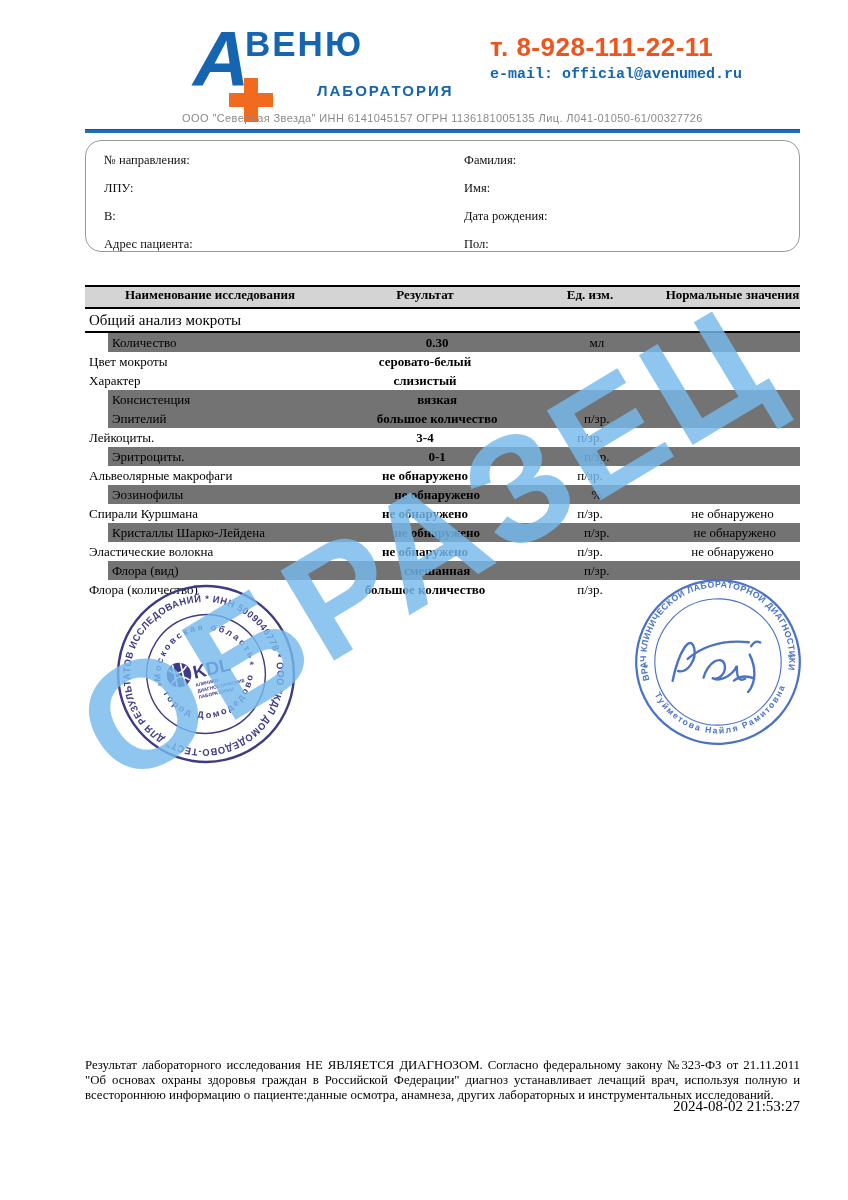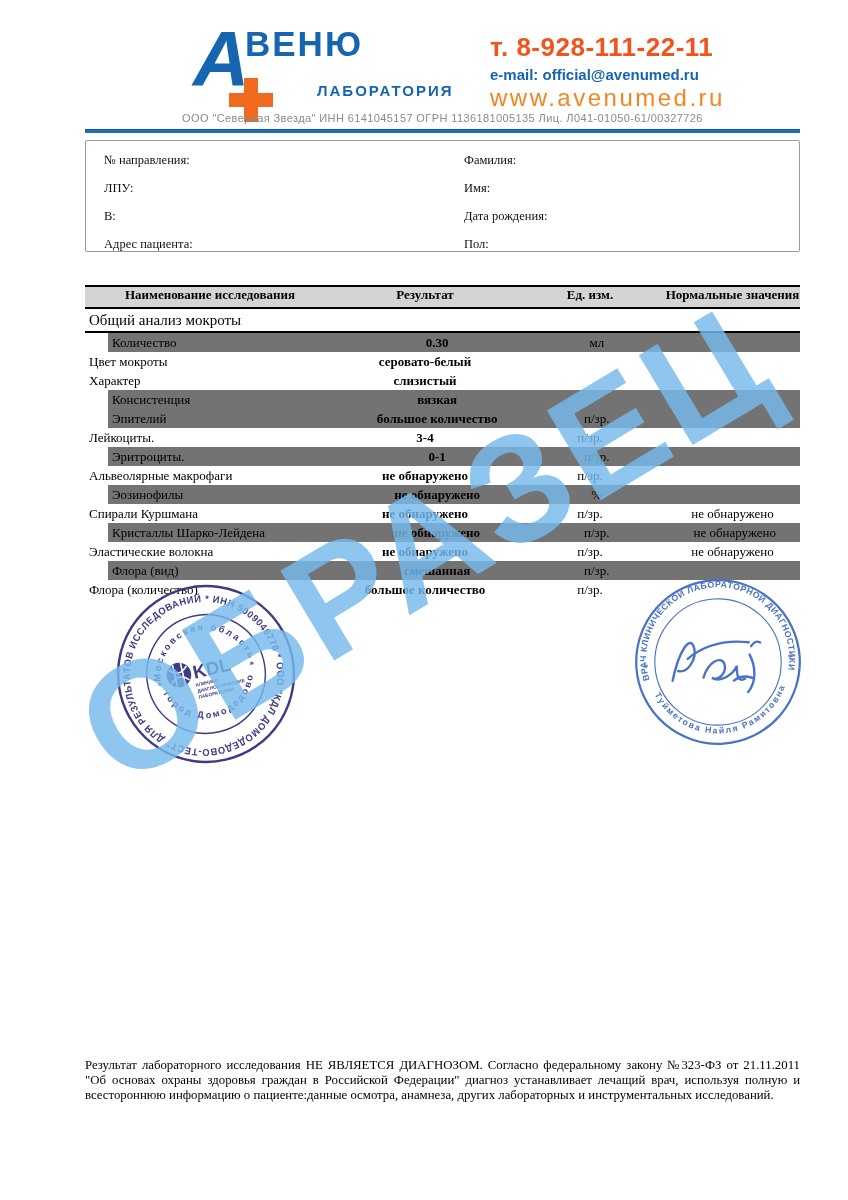--- a/index.html
+++ b/index.html
@@ -12,29 +12,29 @@
           font-weight:bold;font-style:italic;font-size:78px;color:#1565b0;line-height:1;}
   .logo-plus{position:absolute;left:36px;top:52px;width:44px;height:44px;}
   .logo-plus::before{content:"";position:absolute;left:15px;top:0;width:14px;height:44px;background:#f26a1d;}
   .logo-plus::after{content:"";position:absolute;left:0;top:15px;width:44px;height:14px;background:#f26a1d;}
   .logo-name{position:absolute;left:52px;top:0px;font-family:Liberation Sans, sans-serif;
              font-weight:bold;font-size:35px;color:#1565b0;line-height:1;letter-spacing:2px;}
   .logo-subtitle{position:absolute;left:108px;top:56px;font-family:"Liberation Sans",sans-serif;
              font-weight:bold;font-size:15px;color:#1565b0;letter-spacing:2px;margin-left:16px;}
   .contact-block{position:absolute;left:490px;top:32px;width:290px;font-family:"Liberation Sans",sans-serif;}
   .contact-phone{font-weight:bold;font-size:26px;color:#f0541c;letter-spacing:0.5px;}
-  .contact-email{font-weight:bold;font-size:15px;color:#1565b0;margin-top:3px;}
+  .contact-email{font-weight:bold;font-size:15px;color:#1565b0;margin-top:3px;font-family:Liberation Mono, monospace;}
   .contact-web{font-size:24px;color:#f6841f;letter-spacing:2.5px;margin-top:1px;}
   .company-line{position:absolute;left:85px;top:112px;width:715px;text-align:center;
                 font-family:"Liberation Sans",sans-serif;font-size:11px;color:#8a8a8a;letter-spacing:0.4px;}
   .blue-rule{position:absolute;left:85px;top:129px;width:715px;height:3px;background:#1d6fba;border-top:1px solid #14549b;}
 
   
   .patient-box{position:absolute;left:85px;top:140px;width:713px;height:110px;
-               border:1px solid #9a9a9a;border-radius:2px;}
+               border:1px solid #9a9a9a;border-radius:16px;}
   .pb-label{position:absolute;font-size:12.5px;color:#111;}
 
   
   .rtable{position:absolute;left:85px;top:285px;width:715px;font-size:13px;}
   .t-headrow{display:flex;background:#d4d4d4;border-top:2px solid #000;border-bottom:2px solid #000;
              font-weight:bold;height:20px;align-items:flex-start;}
   .t-section{font-weight:normal;font-size:15px;height:22px;line-height:22px;border-bottom:2px solid #000;padding-left:4px;}
   .t-row{display:flex;height:19px;align-items:center;}
   .t-row.shade{background:#737373;margin-left:23px;}
   .col-name{width:250px;padding-left:4px;box-sizing:border-box;text-align:left;}
@@ -66,21 +66,20 @@
 
   <div class="logo-block">
     <span class="logo-a">А</span>
     <span class="logo-plus"></span>
     <span class="logo-name">ВЕНЮ</span>
     <span class="logo-subtitle">ЛАБОРАТОРИЯ</span>
   </div>
   <div class="contact-block">
     <div class="contact-phone">т. 8-928-111-22-11</div>
     <div class="contact-email">e-mail: official@avenumed.ru</div>
-    <div class="contact-web">www.avenumed.ru</div>
   </div>
   <div class="company-line">ООО "Северная Звезда" ИНН 6141045157 ОГРН 1136181005135 Лиц. Л041-01050-61/00327726</div>
   <div class="blue-rule"></div>
 
   <div class="patient-box">
     <div class="pb-label" style="left:18px;top:12px">№ направления:</div>
     <div class="pb-label" style="left:18px;top:40px">ЛПУ:</div>
     <div class="pb-label" style="left:18px;top:68px">В:</div>
     <div class="pb-label" style="left:18px;top:96px">Адрес пациента:</div>
     <div class="pb-label" style="left:378px;top:12px">Фамилия:</div>
@@ -239,14 +238,15 @@
         <path d="M 116,80 C 121,92 121,107 112,116"></path>
         <path d="M 99,104 C 105,100 112,100 118,103"></path>
         <path d="M 118,72 C 121,68 124,67 127,69"></path>
       </g>
     </svg>
   </div>
 
   <div class="watermark">ОБРАЗЕЦ</div>
 
   <div class="footer-disclaimer">Результат лабораторного исследования НЕ ЯВЛЯЕТСЯ ДИАГНОЗОМ. Согласно федеральному закону №323-ФЗ от 21.11.2011 "Об основах охраны здоровья граждан в Российской Федерации" диагноз устанавливает лечащий врач, используя полную и всестороннюю информацию о пациенте:данные осмотра, анамнеза, других лабораторных и инструментальных исследований.</div>
+  <div class="footer-timestamp">2024-08-02 21:53:27</div>
 
 </div>
 
 </body></html>

